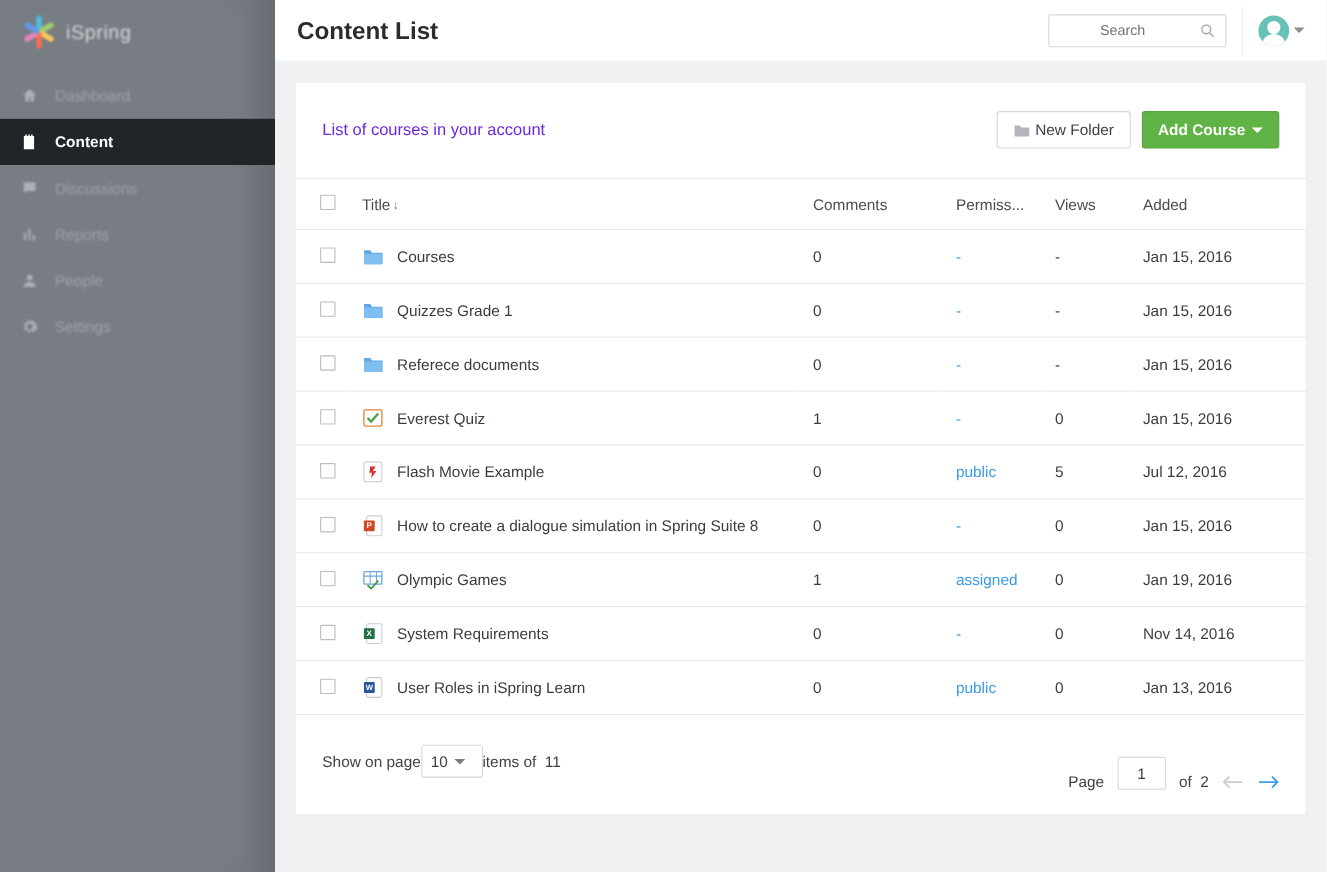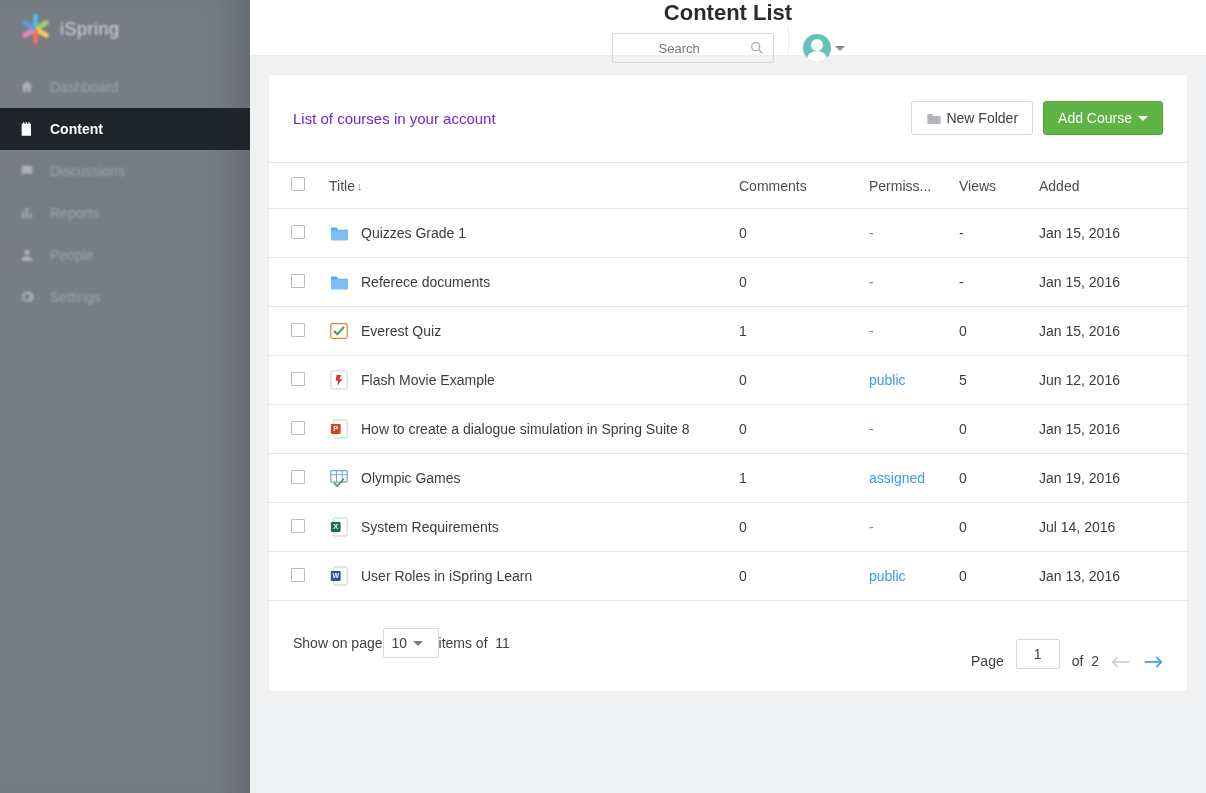--- a/index.html
+++ b/index.html
@@ -73,21 +73,20 @@
   }
   .nav .nav-icon{width:18px;height:18px;display:inline-flex;align-items:center;justify-content:center;color:#b3b7bb;}
   .nav li.active .nav-icon{color:#ffffff;}
 
   
   .main{flex:1;height:100%;overflow:auto;}
   .topbar{
     height:56px;background:#fff;border-bottom:1px solid #eceeef;
     display:flex;align-items:center;justify-content:space-between;
     padding:0 20px;
-    flex-direction:column;
   }
   .page-title{font-size:22px;font-weight:600;color:#2a2d30;}
   .topbar-right{display:flex;align-items:center;gap:14px;}
   .search{
     position:relative;height:30px;width:162px;
     border:1px solid var(--border-strong);border-radius:2px;
     display:flex;align-items:center;padding-left:36px;
   }
   .search input{
     border:0;outline:0;padding:0 30px 0 10px;font-size:13px;width:100%;height:100%;
@@ -108,21 +107,21 @@
     padding:26px 24px 26px 24px;border-bottom:1px solid transparent;
   }
   .subtitle{font-size:15px;color:#6d28d9;}
   .head-actions{display:flex;gap:10px;}
   .btn{
     height:34px;padding:0 14px;border-radius:3px;cursor:pointer;display:inline-flex;align-items:center;gap:4px;
     font-size:14px;
   }
   .btn-outline{background:#fff;border:1px solid var(--border-strong);color:#3f4246;}
   .btn-outline .folder-ico{color:#b2b6ba;}
-  .btn-green{background:var(--green);border:1px solid var(--green-dark);color:#fff;font-weight:400;}
+  .btn-green{background:var(--green);border:1px solid var(--green-dark);color:#fff;font-weight:700;}
   .btn-green .caret-down{border-top-color:#fff;margin-left:2px;}
 
   
   table.content{
     width:100%;border-collapse:collapse;
   }
   table.content thead th{
     text-align:left;font-weight:500;color:#4a4d50;font-size:14px;
     padding:14px 12px;border-top:1px solid var(--border);border-bottom:1px solid var(--border);
     background:#fff;
@@ -297,20 +296,38 @@
           <tr>
             <td class="col-check"><span class="chk"></span></td>
             <td class="col-title">
               <div class="title-cell">
                 <span class="fi">
                   <svg width="20" height="16" viewBox="0 0 24 20">
                     <path fill="#5ca7e7" d="M2 3h7l2 3h11a1 1 0 011 1v11a1 1 0 01-1 1H3a1 1 0 01-1-1V3z"></path>
                     <path fill="#7fbef0" d="M2 7h20v11a1 1 0 01-1 1H3a1 1 0 01-1-1V7z"></path>
                   </svg>
                 </span>
+                <span>Courses</span>
+              </div>
+            </td>
+            <td class="col-comments">0</td>
+            <td class="col-perm"><span class="dash">-</span></td>
+            <td class="col-views">-</td>
+            <td class="col-added">Jan 15, 2016</td>
+          </tr>
+          <tr>
+            <td class="col-check"><span class="chk"></span></td>
+            <td class="col-title">
+              <div class="title-cell">
+                <span class="fi">
+                  <svg width="20" height="16" viewBox="0 0 24 20">
+                    <path fill="#5ca7e7" d="M2 3h7l2 3h11a1 1 0 011 1v11a1 1 0 01-1 1H3a1 1 0 01-1-1V3z"></path>
+                    <path fill="#7fbef0" d="M2 7h20v11a1 1 0 01-1 1H3a1 1 0 01-1-1V7z"></path>
+                  </svg>
+                </span>
                 <span>Quizzes Grade 1</span>
               </div>
             </td>
             <td class="col-comments">0</td>
             <td class="col-perm"><span class="dash">-</span></td>
             <td class="col-views">-</td>
             <td class="col-added">Jan 15, 2016</td>
           </tr>
           <tr>
             <td class="col-check"><span class="chk"></span></td>
@@ -357,21 +374,21 @@
                     <rect x="1" y="1" width="20" height="22" rx="2" fill="#fff" stroke="#c9ccce" stroke-width="1.2"></rect>
                     <path d="M8 6 L14 6 L11 11 L15 11 L9 19 L10 13 L7 13 Z" fill="#d8322c"></path>
                   </svg>
                 </span>
                 <span>Flash Movie Example</span>
               </div>
             </td>
             <td class="col-comments">0</td>
             <td class="col-perm"><span class="perm-link">public</span></td>
             <td class="col-views">5</td>
-            <td class="col-added">Jun 12, 2016</td>
+            <td class="col-added">Jul 12, 2016</td>
           </tr>
           <tr>
             <td class="col-check"><span class="chk"></span></td>
             <td class="col-title">
               <div class="title-cell">
                 <span class="fi">
                   <svg width="18" height="20" viewBox="0 0 22 24">
                     <rect x="4" y="1" width="17" height="22" rx="2" fill="#fff" stroke="#c9ccce" stroke-width="1.2"></rect>
                     <rect x="1" y="6" width="12" height="12" rx="1" fill="#d24726"></rect>
                     <text x="7" y="15" text-anchor="middle" font-size="9" font-family="Arial" fill="#fff" font-weight="bold">P</text>
@@ -416,21 +433,21 @@
                     <rect x="1" y="6" width="12" height="12" rx="1" fill="#207245"></rect>
                     <text x="7" y="15" text-anchor="middle" font-size="9" font-family="Arial" fill="#fff" font-weight="bold">X</text>
                   </svg>
                 </span>
                 <span>System Requirements</span>
               </div>
             </td>
             <td class="col-comments">0</td>
             <td class="col-perm"><span class="dash">-</span></td>
             <td class="col-views">0</td>
-            <td class="col-added">Jul 14, 2016</td>
+            <td class="col-added">Nov 14, 2016</td>
           </tr>
           <tr>
             <td class="col-check"><span class="chk"></span></td>
             <td class="col-title">
               <div class="title-cell">
                 <span class="fi">
                   <svg width="18" height="20" viewBox="0 0 22 24">
                     <rect x="4" y="1" width="17" height="22" rx="2" fill="#fff" stroke="#c9ccce" stroke-width="1.2"></rect>
                     <rect x="1" y="6" width="12" height="12" rx="1" fill="#2a5699"></rect>
                     <text x="7" y="15" text-anchor="middle" font-size="8.5" font-family="Arial" fill="#fff" font-weight="bold">W</text>

